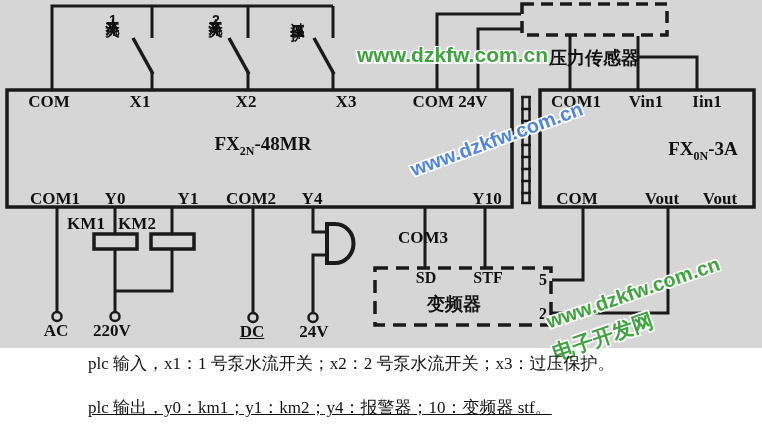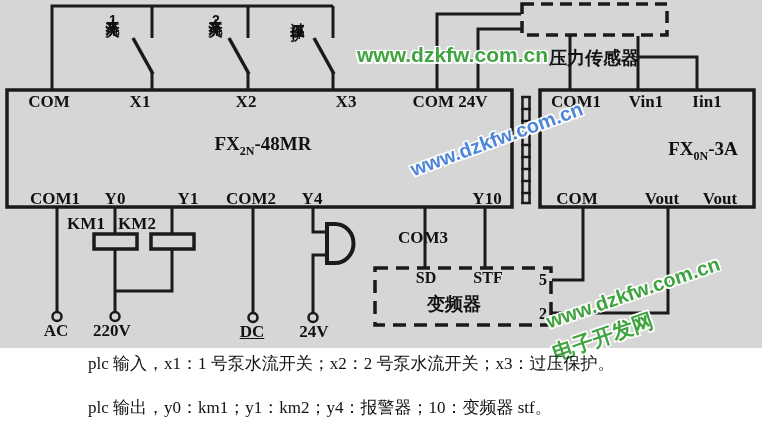--- a/index.html
+++ b/index.html
@@ -145,14 +145,14 @@
   <div class="lbl sm" style="left:543px;top:272px;">5</div>
   <div class="lbl sm" style="left:543px;top:306px;">2</div>
   <div class="lbl cjk" style="left:454px;top:295px;font-size:18px;">变频器</div>
 
   <div class="wm wm-green" style="left:357px;top:44px;font-size:21px;">www.dzkfw.com.cn</div>
   <div class="wm wm-blue" style="left:411px;top:160px;font-size:20px;transform:rotate(-20deg);transform-origin:left center;">www.dzkfw.com.cn</div>
   <div class="wm wm-green" style="left:547px;top:312px;font-size:20px;transform:rotate(-19deg);transform-origin:left center;">www.dzkfw.com.cn</div>
   <div class="wm wm-green" style="left:553px;top:343px;font-size:21px;transform:rotate(-19deg);transform-origin:left center;">电子开发网</div>
 
   <div class="cap" style="left:88px;top:354px;">plc 输入，x1：1 号泵水流开关；x2：2 号泵水流开关；x3：过压保护。</div>
-  <div class="cap" style="left:88px;top:398px;">plc 输出，y0：km1；y1：km2；y4：报警器；10：变频器 stf。</div>
+  <div class="cap" style="left:88px;top:398px;text-decoration:underline;">plc 输出，y0：km1；y1：km2；y4：报警器；10：变频器 stf。</div>
 </div>
 
 </body></html>

